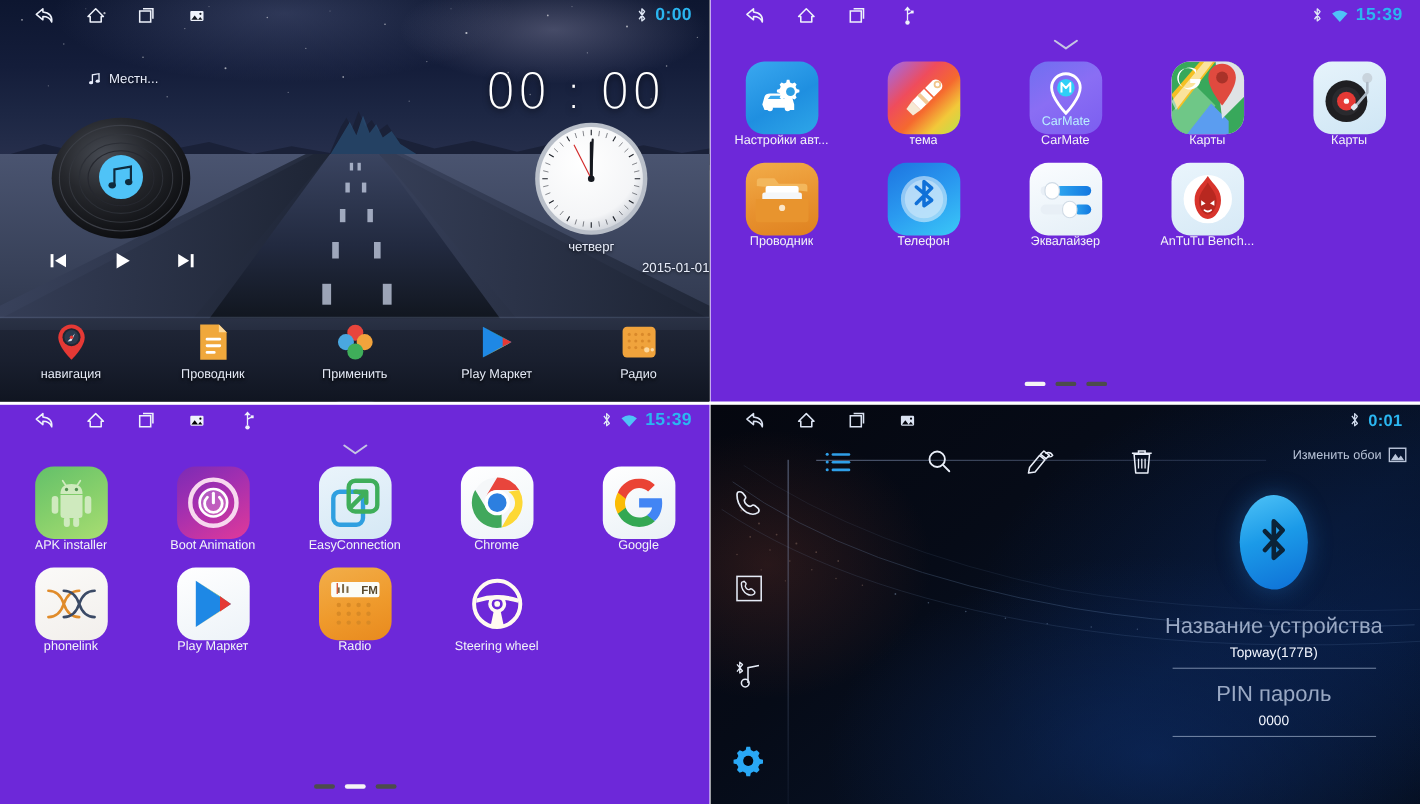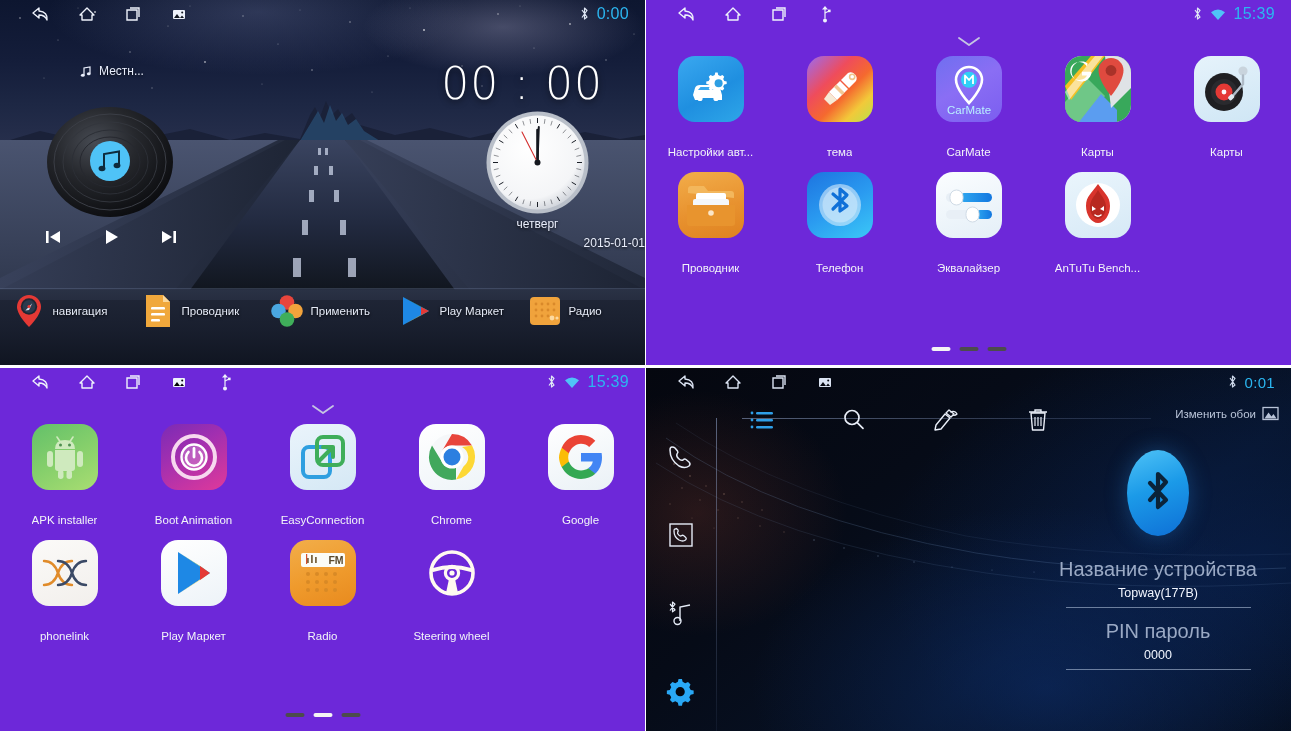--- a/index.html
+++ b/index.html
@@ -23,21 +23,21 @@
   .statusbar{
     position:absolute; top:0; left:0; right:0; height:28px;
     display:flex; align-items:center; z-index:40;
   }
   .nav-icons{ display:flex; align-items:center; gap:0px; padding-left:18px; }
   .nav-btn{ width:46px; height:28px; display:flex; align-items:center; justify-content:center; }
   .nav-btn svg{ display:block; }
   .status-right{
     margin-left:auto; display:flex; align-items:center; gap:7px; padding-right:16px;
   }
-  .clock-txt{ color:#2bb6f0; font-size:16px; font-weight:normal; letter-spacing:.3px; }
+  .clock-txt{ color:#2bb6f0; font-size:16px; font-weight:bold; letter-spacing:.3px; }
   .clock-txt.small{ font-size:15px; }
 
   
   #home-panel{ background:#10151f; }
   .sky{
     position:absolute; top:0; left:0; right:0; height:150px;
     background:
       radial-gradient(ellipse 200px 70px at 78% 18%, rgba(210,205,235,.28), transparent 70%),
       radial-gradient(ellipse 300px 90px at 40% 8%, rgba(160,170,220,.22), transparent 70%),
       linear-gradient(180deg,#0d1630 0%, #141d3a 40%, #1d2744 70%, #28304d 100%);
@@ -80,36 +80,36 @@
     position:absolute; right:0; width:215px; text-align:right; top:236px;
     color:#e8edfa; font-size:12px; z-index:12; text-shadow:0 1px 3px rgba(0,0,0,.8);
   }
 
   .dock{
     position:absolute; left:0; right:0; bottom:0; height:76px; z-index:20;
     display:flex; align-items:flex-start; justify-content:space-around;
     padding-top:4px;
     background:linear-gradient(180deg, rgba(38,45,64,.75) 0%, rgba(26,32,48,.92) 50%, rgba(16,21,33,1) 100%);
   }
-  .dock-item{ width:108px; display:flex; flex-direction:row; align-items:center; gap:6px; }
+  .dock-item{ width:108px; display:flex; flex-direction:column; align-items:center; gap:6px; }
   .dock-lbl{ color:#e6ebf7; font-size:11.5px; text-shadow:0 1px 3px rgba(0,0,0,.9); }
   .dock-ico{ width:36px; height:36px; display:flex;align-items:center;justify-content:center; }
 
   
   .drawer{ background:#6d28d9; }
   .drawer .chevron{
     position:absolute; left:50%; transform:translateX(-50%); top:34px; z-index:10;
     opacity:.9;
   }
   .app-grid{
     position:absolute; left:0; right:0; top:56px;
     display:grid; grid-template-columns:repeat(5,1fr);
     row-gap:14px;
   }
-  .app-cell{ display:flex; flex-direction:column; align-items:center; gap:24px; }
+  .app-cell{ display:flex; flex-direction:column; align-items:center; gap:0; }
   .app-ico{
     width:66px; height:66px; border-radius:17px; overflow:hidden;
     display:flex; align-items:center; justify-content:center; position:relative;
   }
   .app-lbl{ color:#f2f4f8; font-size:11.5px; max-width:112px; text-align:center;
             white-space:nowrap; overflow:hidden; text-overflow:ellipsis; }
   .pager{
     position:absolute; left:50%; transform:translateX(-50%); bottom:14px;
     display:flex; gap:9px; align-items:center;
   }

